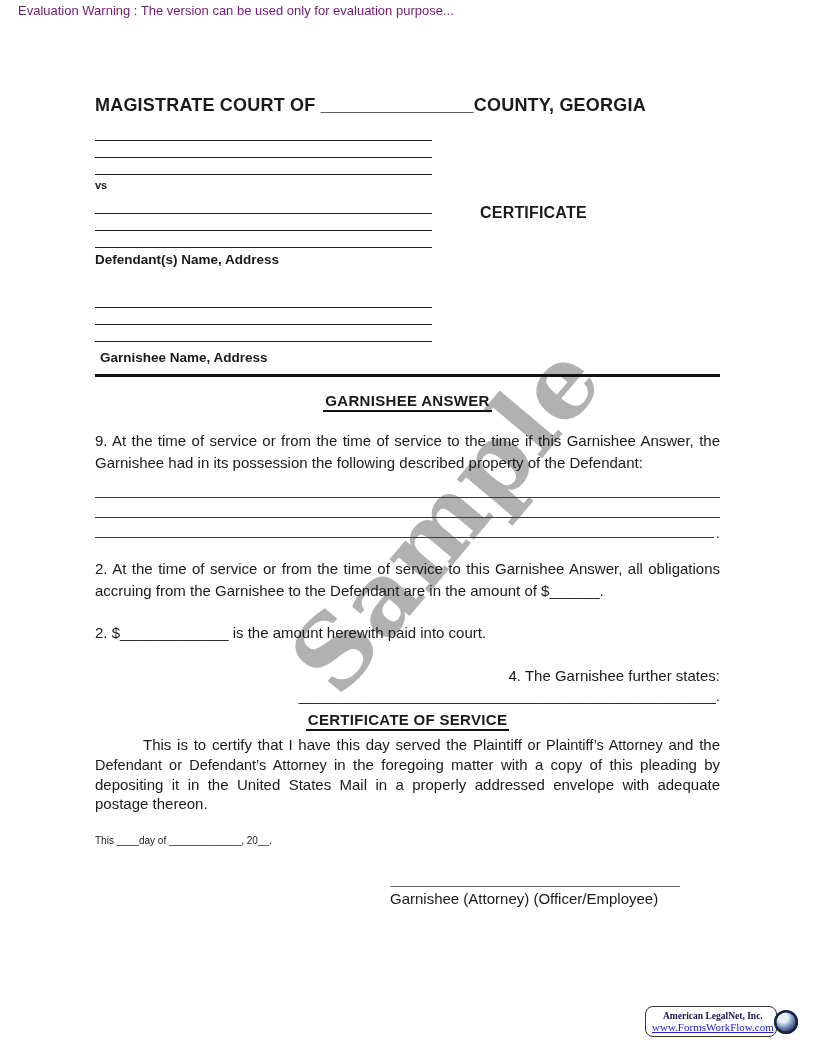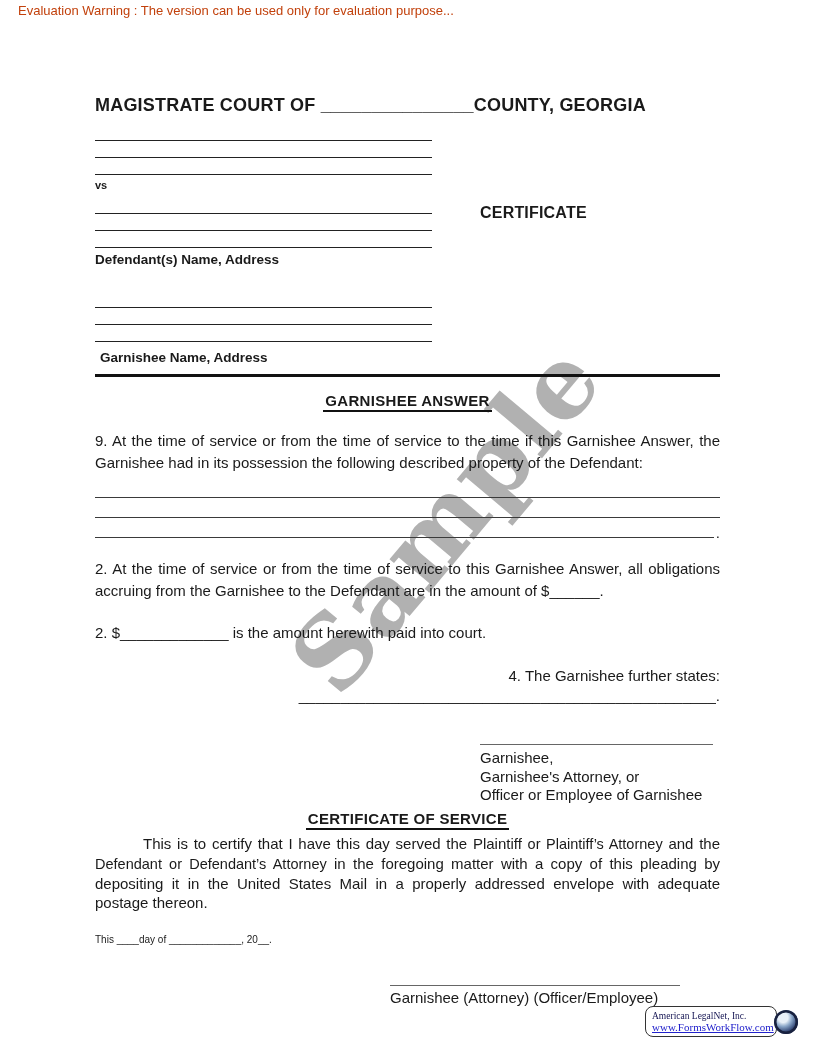--- a/index.html
+++ b/index.html
@@ -3,21 +3,21 @@
 <meta charset="utf-8">
 <style>
   * { margin:0; padding:0; box-sizing:border-box; }
   html,body { background:#ffffff; }
   body {
     width:816px; height:1056px; position:relative; overflow:hidden;
     font-family:"Liberation Sans", sans-serif; color:#1a1a1a;
   }
   .eval-warning {
     position:absolute; left:18px; top:3px; z-index:2;
-    color:#c2410c; font-size:13px;
+    color:#701a75; font-size:13px;
   }
   .watermark {
     position:absolute; left:238px; top:460px; z-index:0;
     font-family:"DejaVu Serif", serif; font-weight:bold;
     font-size:100px; color:#9e9e9e; opacity:0.8;
     transform:rotate(-50deg); white-space:nowrap;
   }
   .doc {
     position:absolute; left:95px; top:0; width:625px; z-index:1;
   }
@@ -67,21 +67,21 @@
 
   .sig2 { margin-top:32px; margin-left:295px; width:292px; font-size:15px; }
   .sig2 .sig-line { border-bottom:1.5px solid #666; height:9px; margin-bottom:3px; width:290px; }
 
   .badge {
     position:absolute; left:645px; top:1006px; z-index:2;
     width:132px; height:31px; border:1.4px solid #333; border-radius:8px;
     background:#ffffff; display:flex; align-items:center; padding:2px 3px 2px 6px;
   }
   .badge-text { flex:1; font-family:"Liberation Serif", serif; }
-  .badge-company { font-weight:normal; font-size:9.5px; color:#141452; white-space:nowrap; }
+  .badge-company { font-weight:bold; font-size:9.5px; color:#141452; white-space:nowrap;text-align:center; }
   .badge-link { font-size:11px; color:#2222cc; text-decoration:underline; white-space:nowrap; display:block; }
   .badge-logo {
     width:24px; height:24px; border-radius:50%;
     background:radial-gradient(circle at 38% 32%, #e8f0f8 0 22%, #8aa6c8 40%, #3c517e 62%, #101c3e 78%);
     box-shadow:inset 0 0 0 2.5px #18213f;
     flex:none;
   }
 </style>
 </head>
 <body>
@@ -139,26 +139,20 @@
         <span class="dot">.</span>
       </div>
   </div>
 
   <p class="para" style="margin-top:20px;">2. At the time of service or from the time of service to this Garnishee Answer, all obligations accruing from the Garnishee to the Defendant are in the amount of $______.</p>
 
   <p class="p-single">2. $_____________ is the amount herewith paid into court.</p>
 
   <p class="p-single" style="margin-top:23px;text-align:right;">4. The Garnishee further states: __________________________________________________.</p>
 
-  <div class="sig1">
-    <div class="sig-line"></div>
-    <div>Garnishee,</div>
-    <div>Garnishee's Attorney, or</div>
-    <div>Officer or Employee of Garnishee</div>
-  </div>
 
   <div class="sec-heading cert-heading">
     <span>CERTIFICATE OF SERVICE</span>
   </div>
 
   <p class="para cert"><span>This is to certify that I have this day served the Plaintiff</span> <span class="insert">or Plaintiff’s Attorney</span> <span>and the</span> <span class="insert">Defendant or Defendant’s Attorney</span> <span>in the foregoing matter with a copy of this pleading by depositing it in the United States Mail in a properly addressed envelope with adequate postage thereon.</span></p>
 
   <div class="date-line">This ____day of _____________, 20__.</div>
 
   <div class="sig2">

